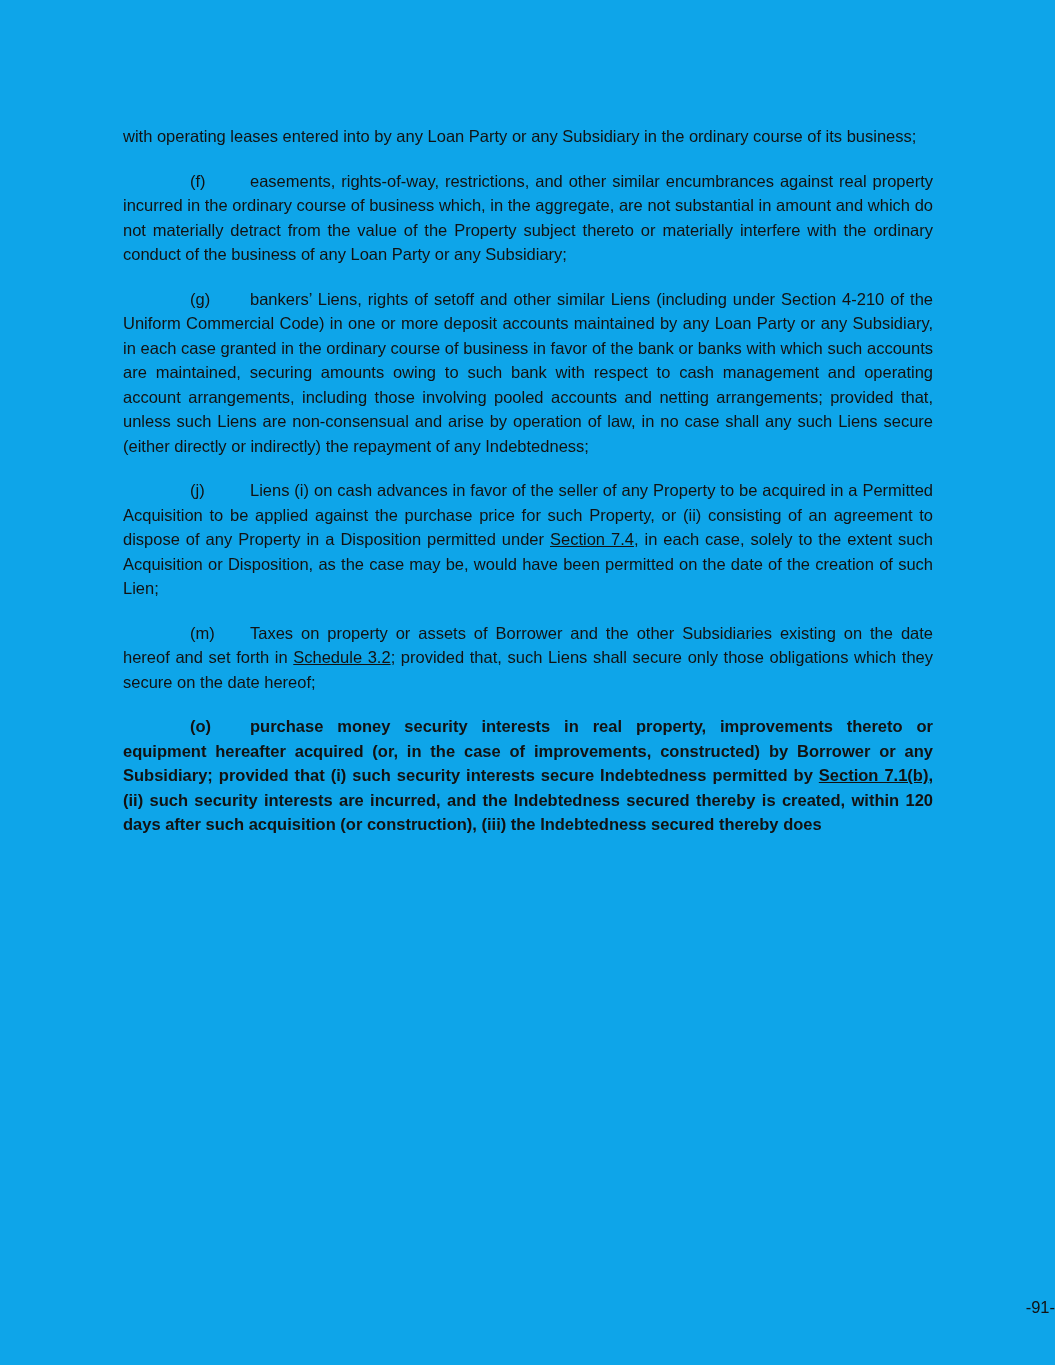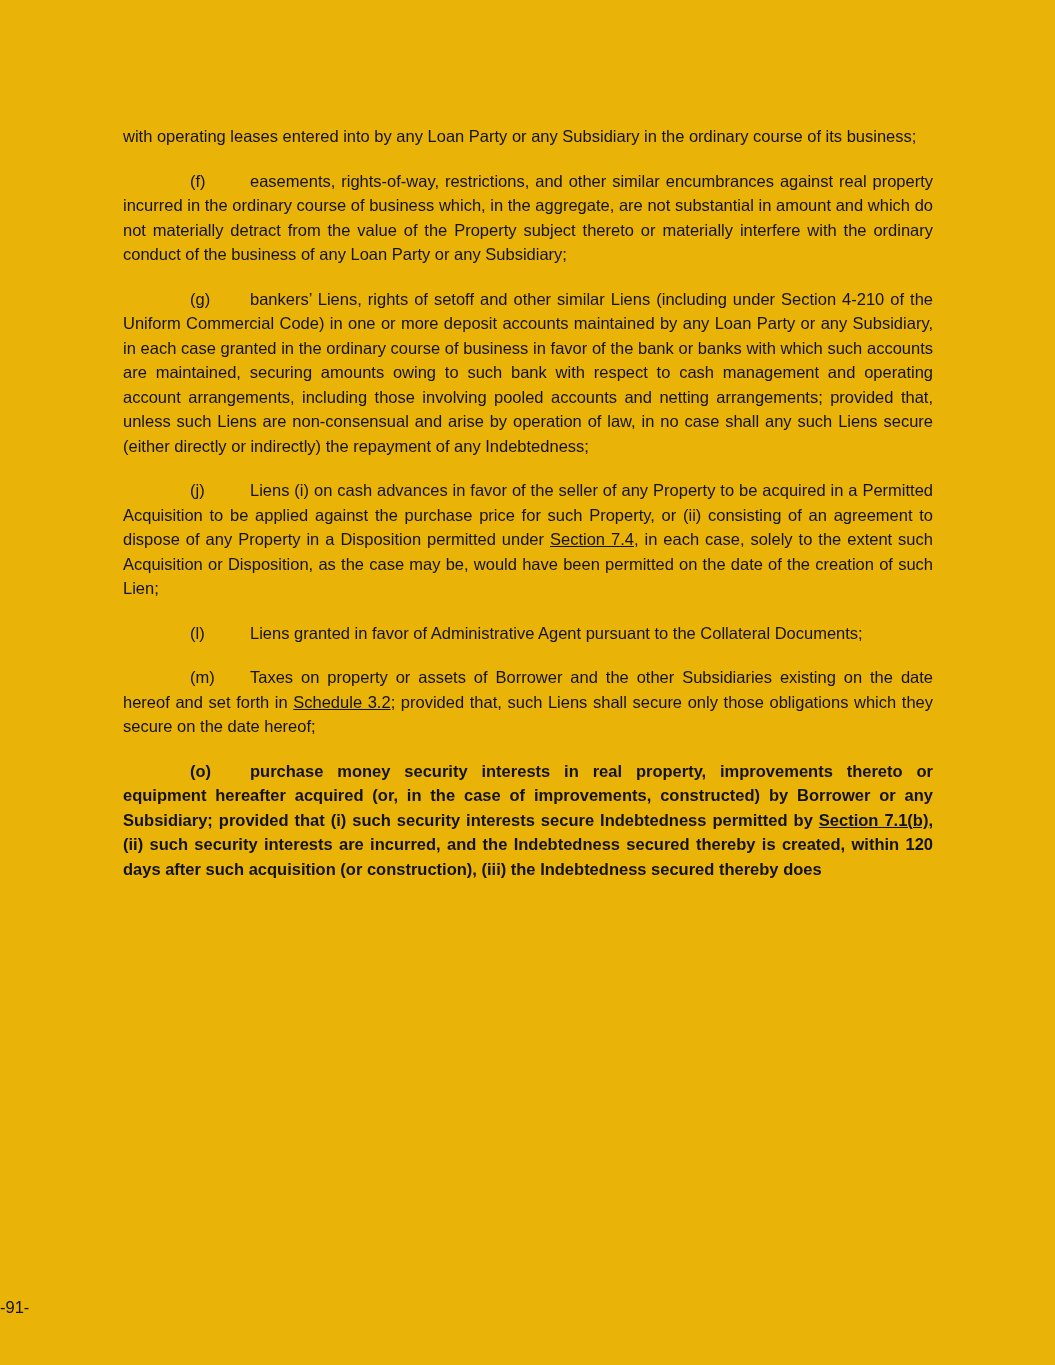--- a/index.html
+++ b/index.html
@@ -1,21 +1,21 @@
 <!DOCTYPE html>
 <html><head>
 <meta charset="utf-8">
 <style>
   html, body { margin: 0; padding: 0; background: #e8e8e8; }
   .page {
     position: relative;
     width: 1055px;
     height: 1365px;
     margin: 0 auto;
-    background: #eab308;
+    background: #0ea5e9;
     font-family: "Liberation Sans", sans-serif;
     color: #121212;
     overflow: hidden;
   }
   .doc-body {
     position: absolute;
     left: 123px;
     top: 124px;
     width: 810px;
     font-size: 16.5px;
@@ -30,32 +30,31 @@
     width: 60px;
     text-indent: 0;
     text-align: left;
   }
   .u { text-decoration: underline; }
   .page-footer {
     position: absolute;
     left: 0;
     right: 0;
     top: 1298px;
-    text-align: left;
+    text-align: right;
     font-size: 16.5px;
     color: #121212;
   }
 </style>
 </head>
 <body>
 
 <div class="page">
   <div class="doc-body">
       <div class="para"><span>with operating leases entered into by any Loan Party or any Subsidiary in the ordinary course of its business;</span></div>
       <div class="para labeled"><span class="plabel">(f)</span><span>easements, rights-of-way, restrictions, and other similar encumbrances against real property incurred in the ordinary course of business which, in the aggregate, are not substantial in amount and which do not materially detract from the value of the Property subject thereto or materially interfere with the ordinary conduct of the business of any Loan Party or any Subsidiary;</span></div>
       <div class="para labeled"><span class="plabel">(g)</span><span>bankers’ Liens, rights of setoff and other similar Liens (including under Section 4-210 of the Uniform Commercial Code) in one or more deposit accounts maintained by any Loan Party or any Subsidiary, in each case granted in the ordinary course of business in favor of the bank or banks with which such accounts are maintained, securing amounts owing to such bank with respect to cash management and operating account arrangements, including those involving pooled accounts and netting arrangements; provided that, unless such Liens are non-consensual and arise by operation of law, in no case shall any such Liens secure (either directly or indirectly) the repayment of any Indebtedness;</span></div>
       <div class="para labeled"><span class="plabel">(j)</span><span>Liens (i) on cash advances in favor of the seller of any Property to be acquired in a Permitted Acquisition to be applied against the purchase price for such Property, or (ii) consisting of an agreement to dispose of any Property in a Disposition permitted under </span><span class="u">Section 7.4</span><span>, in each case, solely to the extent such Acquisition or Disposition, as the case may be, would have been permitted on the date of the creation of such Lien;</span></div>
-      <div class="para labeled"><span class="plabel">(l)</span><span>Liens granted in favor of Administrative Agent pursuant to the Collateral Documents;</span></div>
       <div class="para labeled"><span class="plabel">(m)</span><span>Taxes on property or assets of Borrower and the other Subsidiaries existing on the date hereof and set forth in </span><span class="u">Schedule 3.2</span><span>; provided that, such Liens shall secure only those obligations which they secure on the date hereof;</span></div>
       <div class="para labeled"><span class="plabel">(o)</span><span>purchase money security interests in real property, improvements thereto or equipment hereafter acquired (or, in the case of improvements, constructed) by Borrower or any Subsidiary; provided that (i) such security interests secure Indebtedness permitted by </span><span class="u">Section 7.1(b)</span><span>, (ii) such security interests are incurred, and the Indebtedness secured thereby is created, within 120 days after such acquisition (or construction), (iii) the Indebtedness secured thereby does</span></div>
     </div>
   <div class="page-footer">-91-</div>
 </div>
 
 </body></html>

